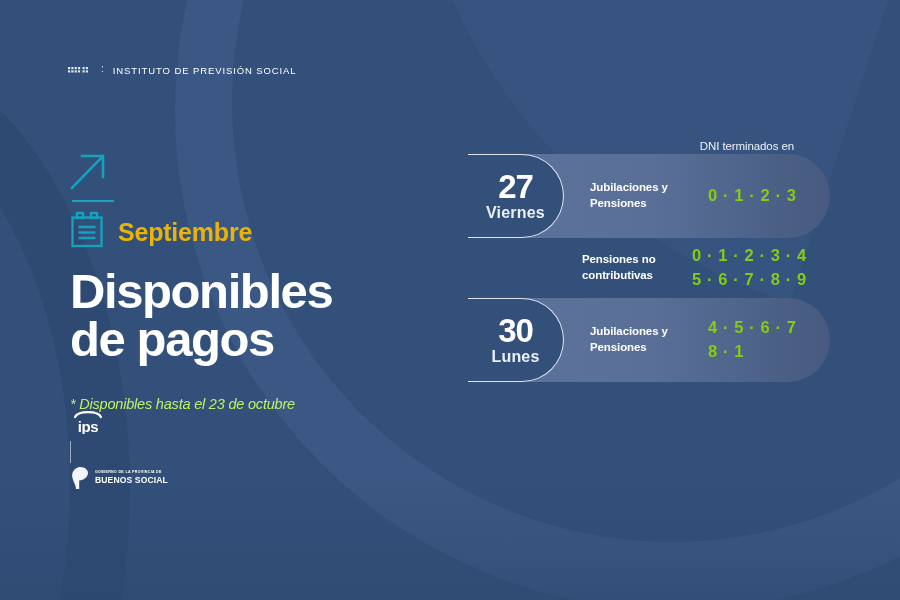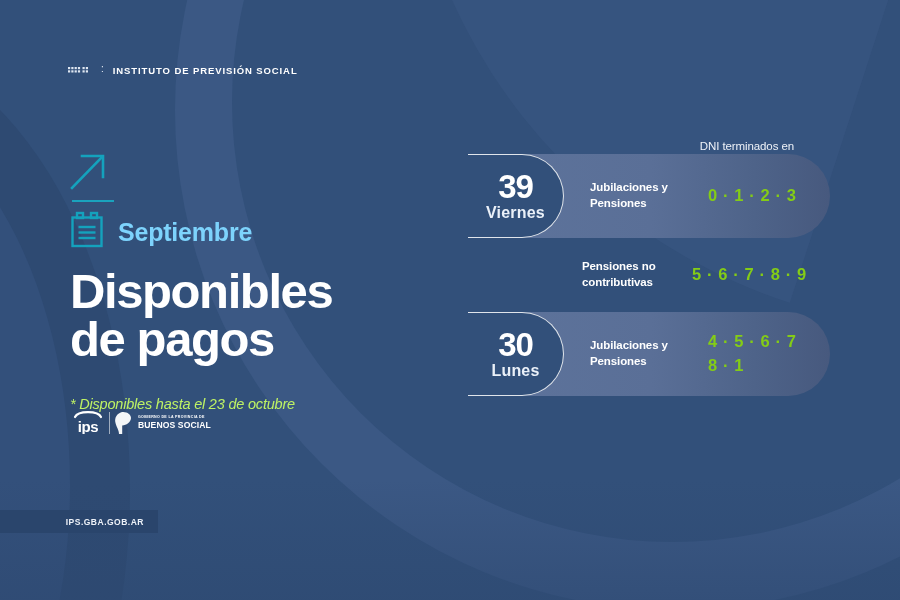--- a/index.html
+++ b/index.html
@@ -90,21 +90,21 @@
   .brand-dots { display: block; }
   .brand-colon {
     color: #e8edf5;
     font-size: 10px;
     letter-spacing: 0;
     line-height: 1;
     transform: translateY(-1px);
   }
   .brand-text {
     font-size: 9.5px;
-    font-weight: 700;
+    font-weight: 400;
     letter-spacing: 0.9px;
     color: #ffffff;
     white-space: nowrap;
   }
 
   
   .left-col {
     position: absolute;
     left: 70px;
     top: 152px;
@@ -119,21 +119,21 @@
   }
   .month-row {
     display: flex;
     align-items: center;
     gap: 14px;
   }
   .cal-icon { display: block; flex: 0 0 auto; }
   .month-name {
     font-size: 25px;
     font-weight: 700;
-    color: #7dd3fc;
+    color: #eab308;
     letter-spacing: -0.2px;
   }
   .headline {
     margin-top: 14px;
     font-size: 49px;
     line-height: 0.98;
     font-weight: 700;
     letter-spacing: -1.4px;
     color: #ffffff;
   }
@@ -146,22 +146,23 @@
     letter-spacing: -0.2px;
     color: #bef264;
   }
 
   
   .logo-row {
     position: absolute;
     left: 70px;
     top: 408px;
     display: flex;
-    align-items: center;
+    align-items: flex-start;
     gap: 3px;
+    flex-direction: column;
   }
   .logo-sep {
     width: 1px;
     height: 22px;
     background: rgba(255,255,255,.55);
   }
   .pba-logo { display: flex; align-items: center; gap: 5px; }
   .pba-text { line-height: 1; }
   .pba-text .t1 {
     display: block;
@@ -284,21 +285,21 @@
   .digits {
     font-size: 16.5px;
     font-weight: 700;
     line-height: 1.45;
     color: #84cc16;
     letter-spacing: .6px;
   }
   .digits .dline { display: block; white-space: nowrap; }
 
   
-  .pay-row.plain { height: 74px; }
+  .pay-row.plain { height: 60px; }
   .pay-row.plain .row-body { padding-left: 0; margin-left: 112px; }
   .pay-row.plain .benefit { width: 110px; flex: 0 0 110px; }
 </style>
 </head>
 <body>
 
 <div class="poster">
 
   <div class="bg-layer">
     <div class="bg-arc-right"></div>
@@ -382,46 +383,44 @@
         <path d="M9 1 C3.5 2.5, 1.5 7, 2.4 11.6 C3.2 16, 6 19, 6 23 L9.2 23 L9.2 14.5
                  C13.6 14.2, 17.6 11.4, 18 7.2 C18.3 3.6, 14 0.4, 9 1 Z" fill="#ffffff" opacity=".95"></path>
       </svg>
       <span class="pba-text">
         <span class="t1">GOBIERNO DE LA PROVINCIA DE</span>
         <span class="t2">BUENOS SOCIAL</span>
       </span>
     </span>
   </div>
 
-  <div class="url-badge">
-    <span class="u">IPS.GBA.GOB.AR</span>
-  </div>
 
   <div class="right-col">
 
     <div class="dni-label">DNI terminados en</div>
 
     <div class="pay-row has-pill">
       <div class="pill-bg"></div>
       <div class="date-cap">
-        <span class="dnum">39</span>
+        <span class="dnum">27</span>
         <span class="dday">Viernes</span>
       </div>
       <div class="row-body">
         <div class="benefit">Jubilaciones y Pensiones</div>
         <div class="digits">
           <span class="dline">0 · 1 · 2 · 3</span>
         </div>
       </div>
     </div>
 
     <div class="pay-row plain">
       <div class="row-body">
         <div class="benefit">Pensiones no contributivas</div>
         <div class="digits">
+          <span class="dline">0 · 1 · 2 · 3 · 4</span>
           <span class="dline">5 · 6 · 7 · 8 · 9</span>
         </div>
       </div>
     </div>
 
     <div class="pay-row has-pill">
       <div class="pill-bg"></div>
       <div class="date-cap">
         <span class="dnum">30</span>
         <span class="dday">Lunes</span>

